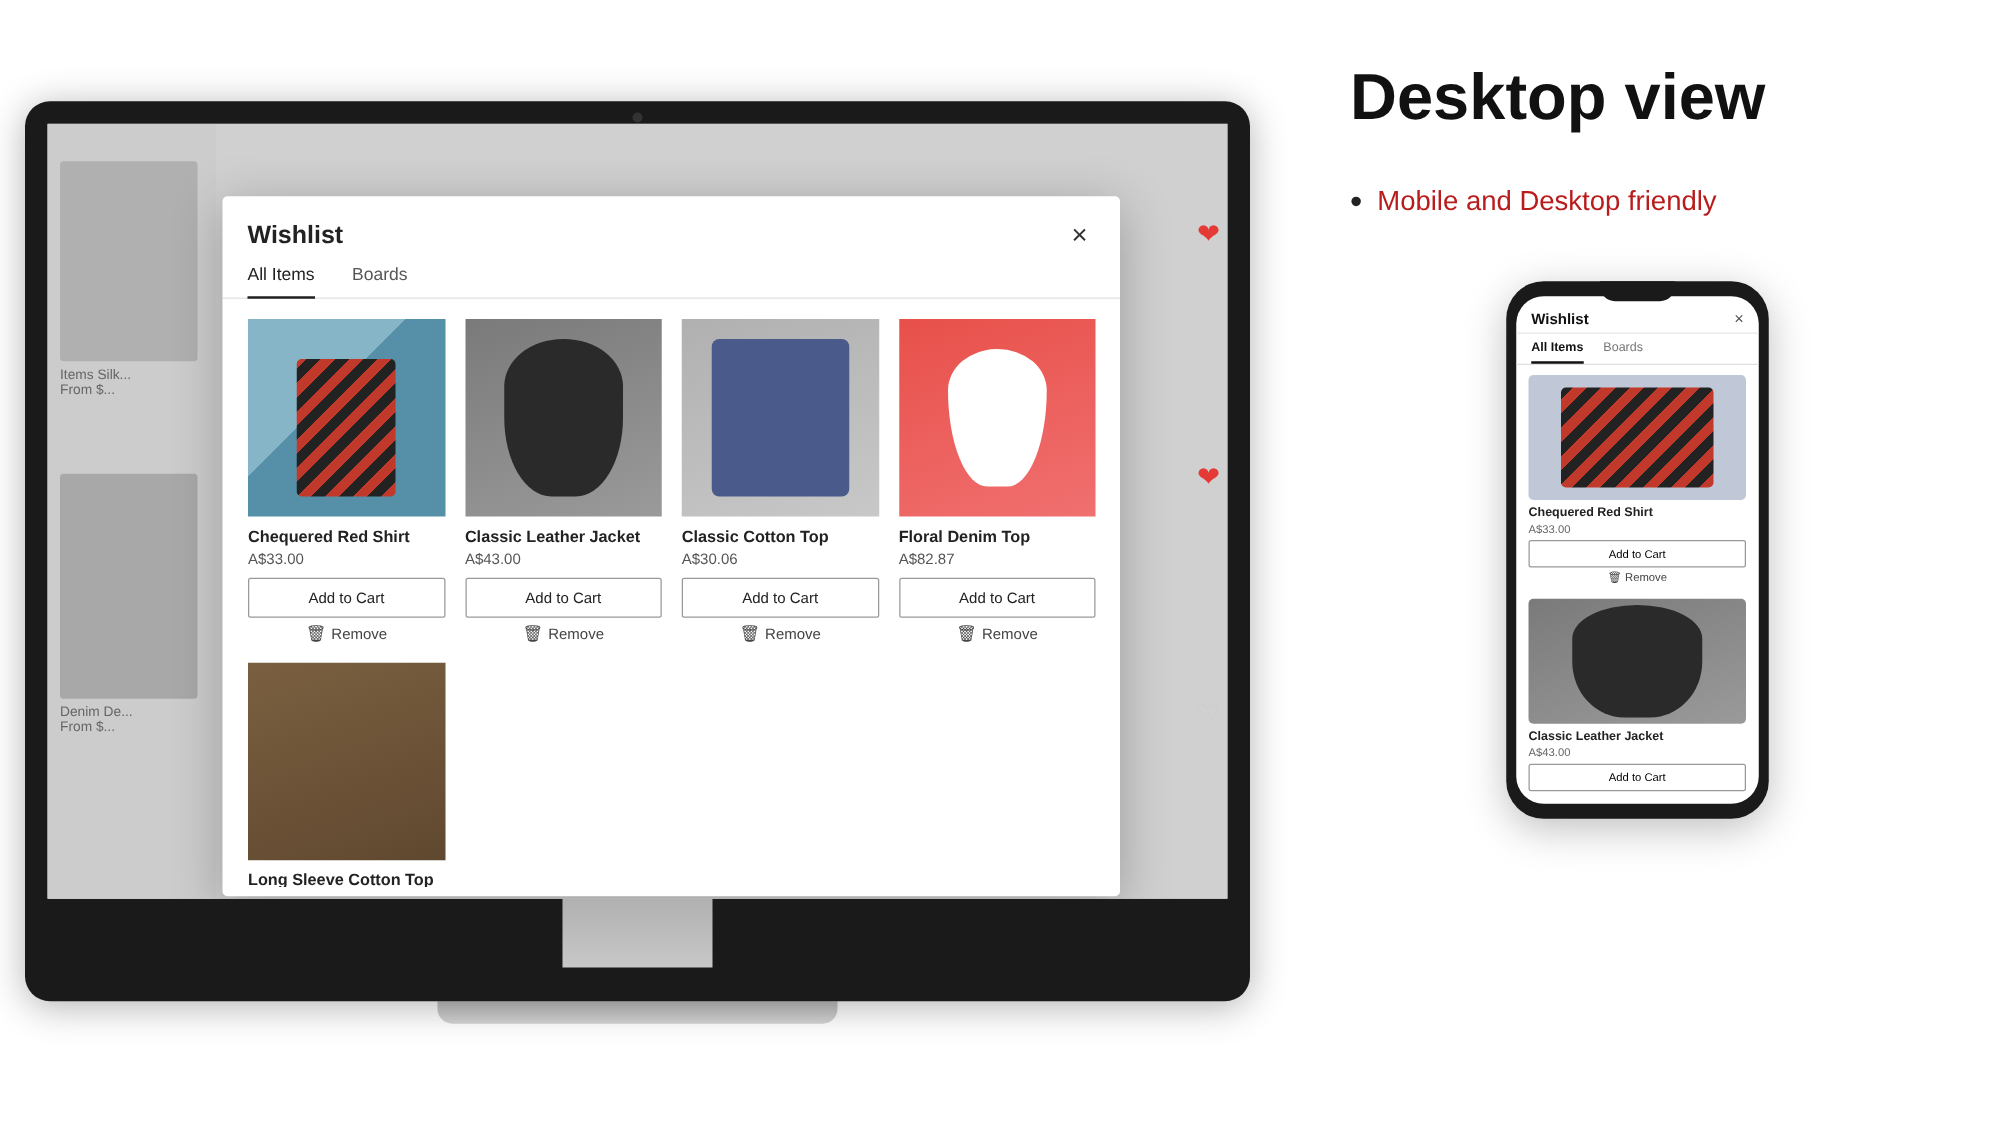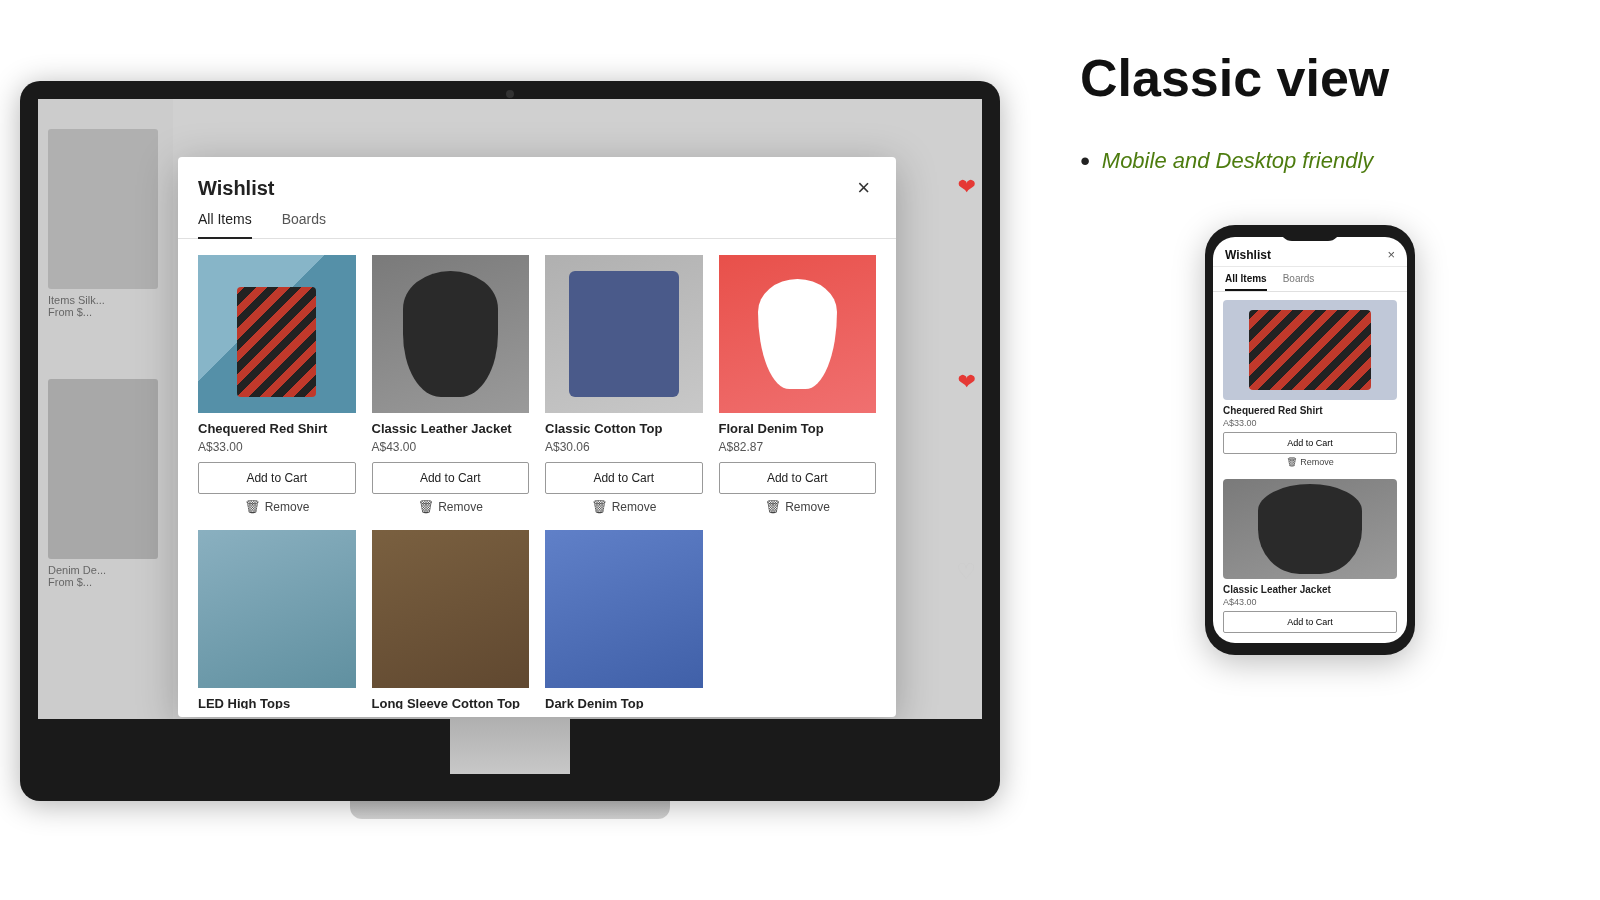--- a/index.html
+++ b/index.html
@@ -281,26 +281,25 @@
       margin-bottom: 30px;
     }
 
     .info-list {
       list-style: none;
       padding: 0;
     }
 
     .info-list li {
       font-size: 22px;
-      color: #4d7c0f;
+      color: #b91c1c;
       padding: 8px 0;
       display: flex;
       align-items: center;
       gap: 12px;
-      font-style: italic;
     }
 
     .info-list li::before {
       content: '•';
       font-size: 28px;
       color: #222;
     }
 
     
     .phone-mockup-wrap {
@@ -529,52 +528,42 @@
                   <div class="product-image-wrap img-floral"></div>
                   <span class="product-name">Floral Denim Top</span>
                   <span class="product-price">A$82.87</span>
                   <button class="product-add-btn">Add to Cart</button>
                   <div class="product-remove">
                     <span class="trash-icon">🗑</span>
                     <span>Remove</span>
                   </div>
                 </div>
 
-                <div class="product-card">
-                  <div class="product-image-wrap img-hightops"></div>
-                  <span class="product-name">LED High Tops</span>
-
-                </div>
 
                 <div class="product-card">
                   <div class="product-image-wrap img-longsleeve"></div>
                   <span class="product-name">Long Sleeve Cotton Top</span>
 
                 </div>
 
-                <div class="product-card">
-                  <div class="product-image-wrap img-darkdenim"></div>
-                  <span class="product-name">Dark Denim Top</span>
-
-                </div>
 
               </div>
             </div>
           </div>
         </div>
 
       </div>
       <div class="monitor-stand-neck"></div>
     </div>
     <div class="monitor-stand-base"></div>
   </div>
 </div>
 
 <div class="right-section">
-  <h1 class="info-title">Classic view</h1>
+  <h1 class="info-title">Desktop view</h1>
   <ul class="info-list">
     <li>Mobile and Desktop friendly</li>
   </ul>
 
   <div class="phone-mockup-wrap">
     <div class="phone-outer">
       <div class="phone-notch"></div>
       <div class="phone-screen">
         <div class="phone-header">
           <span class="phone-title">Wishlist</span>

